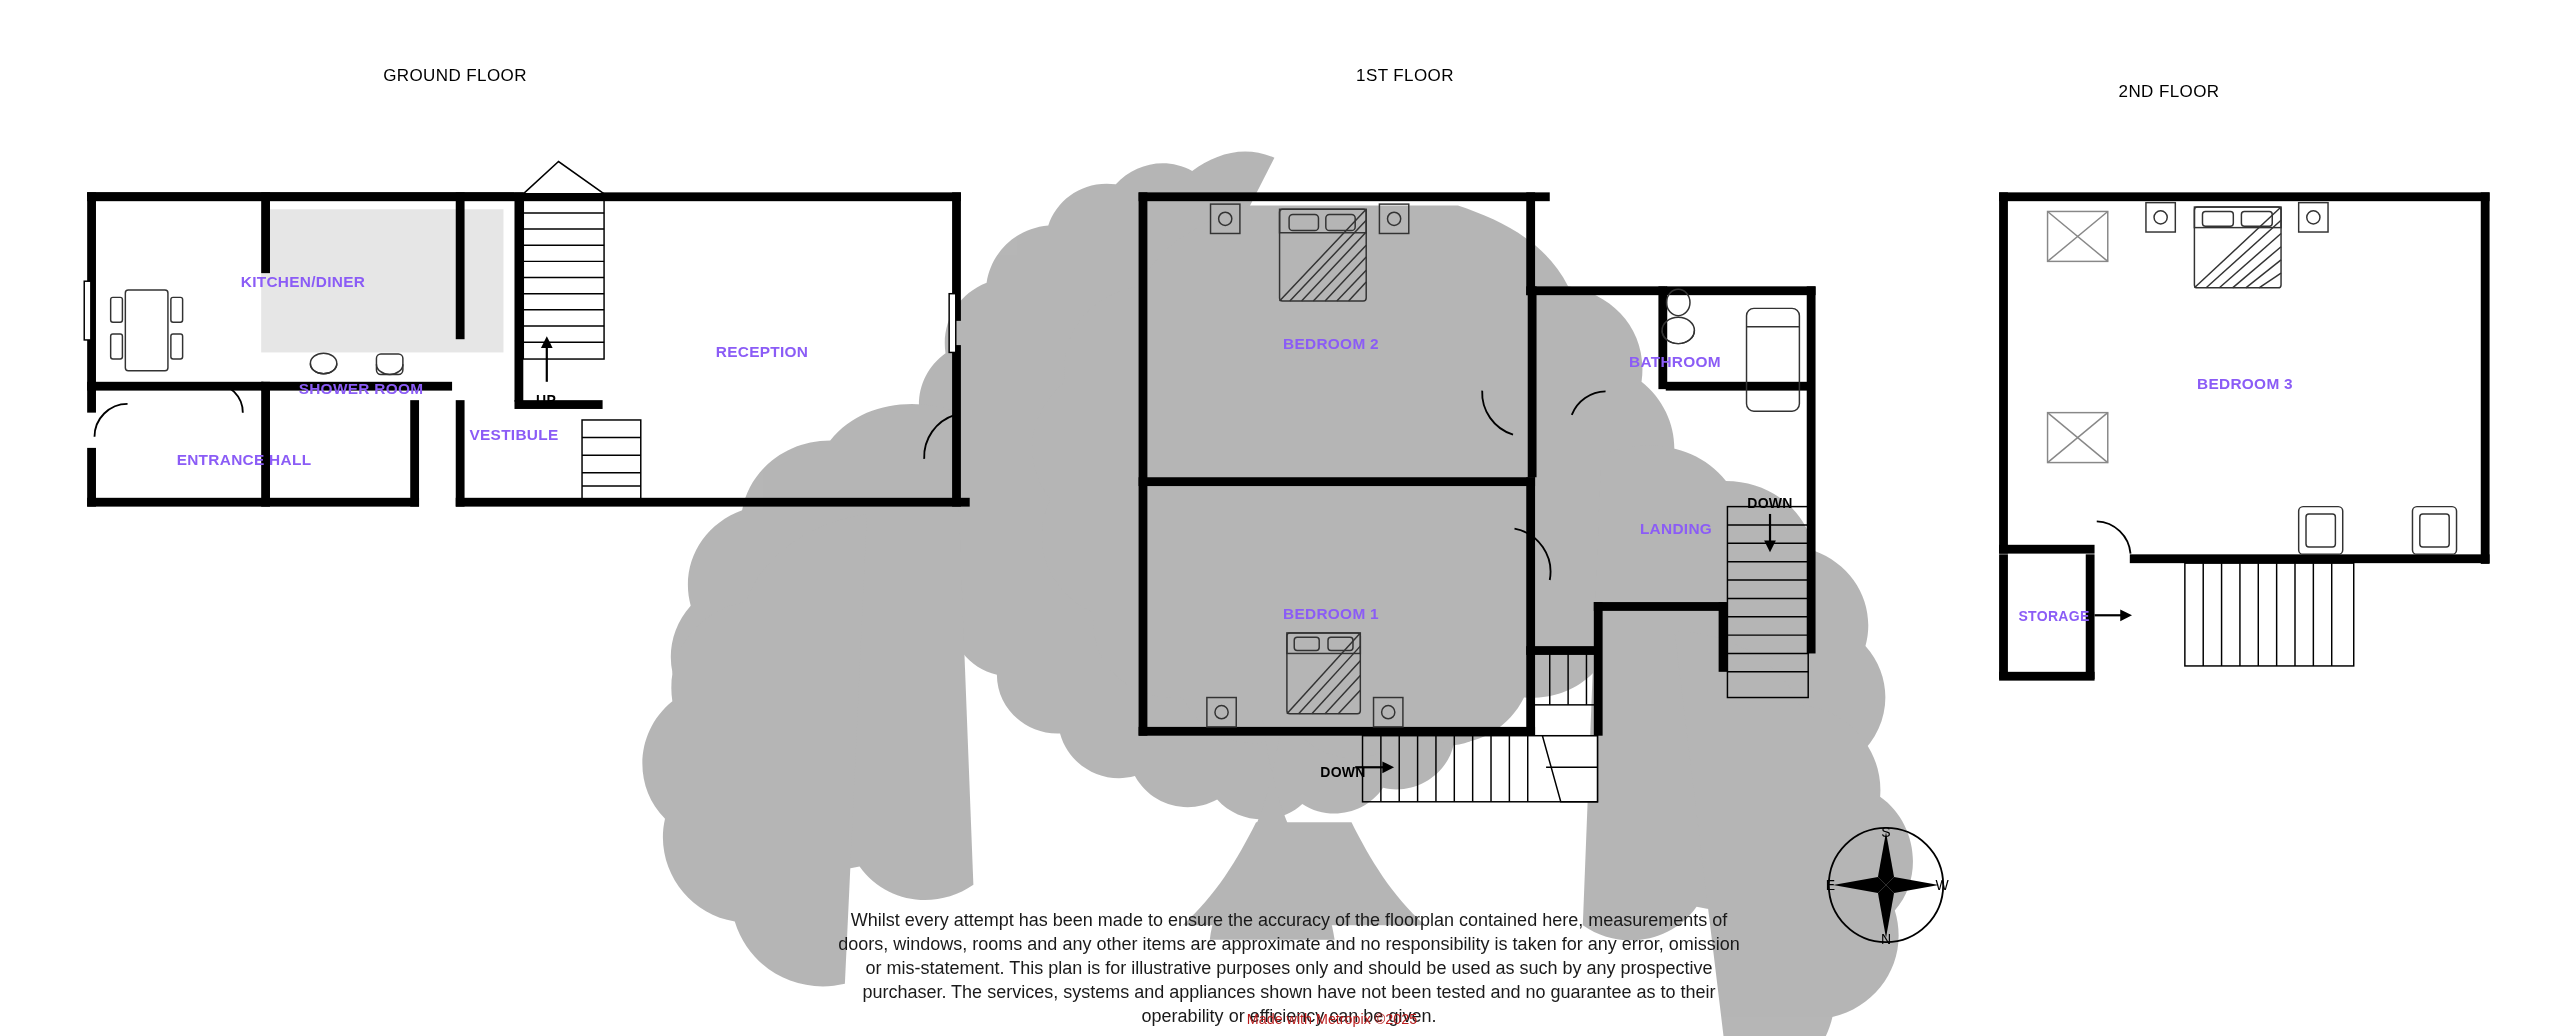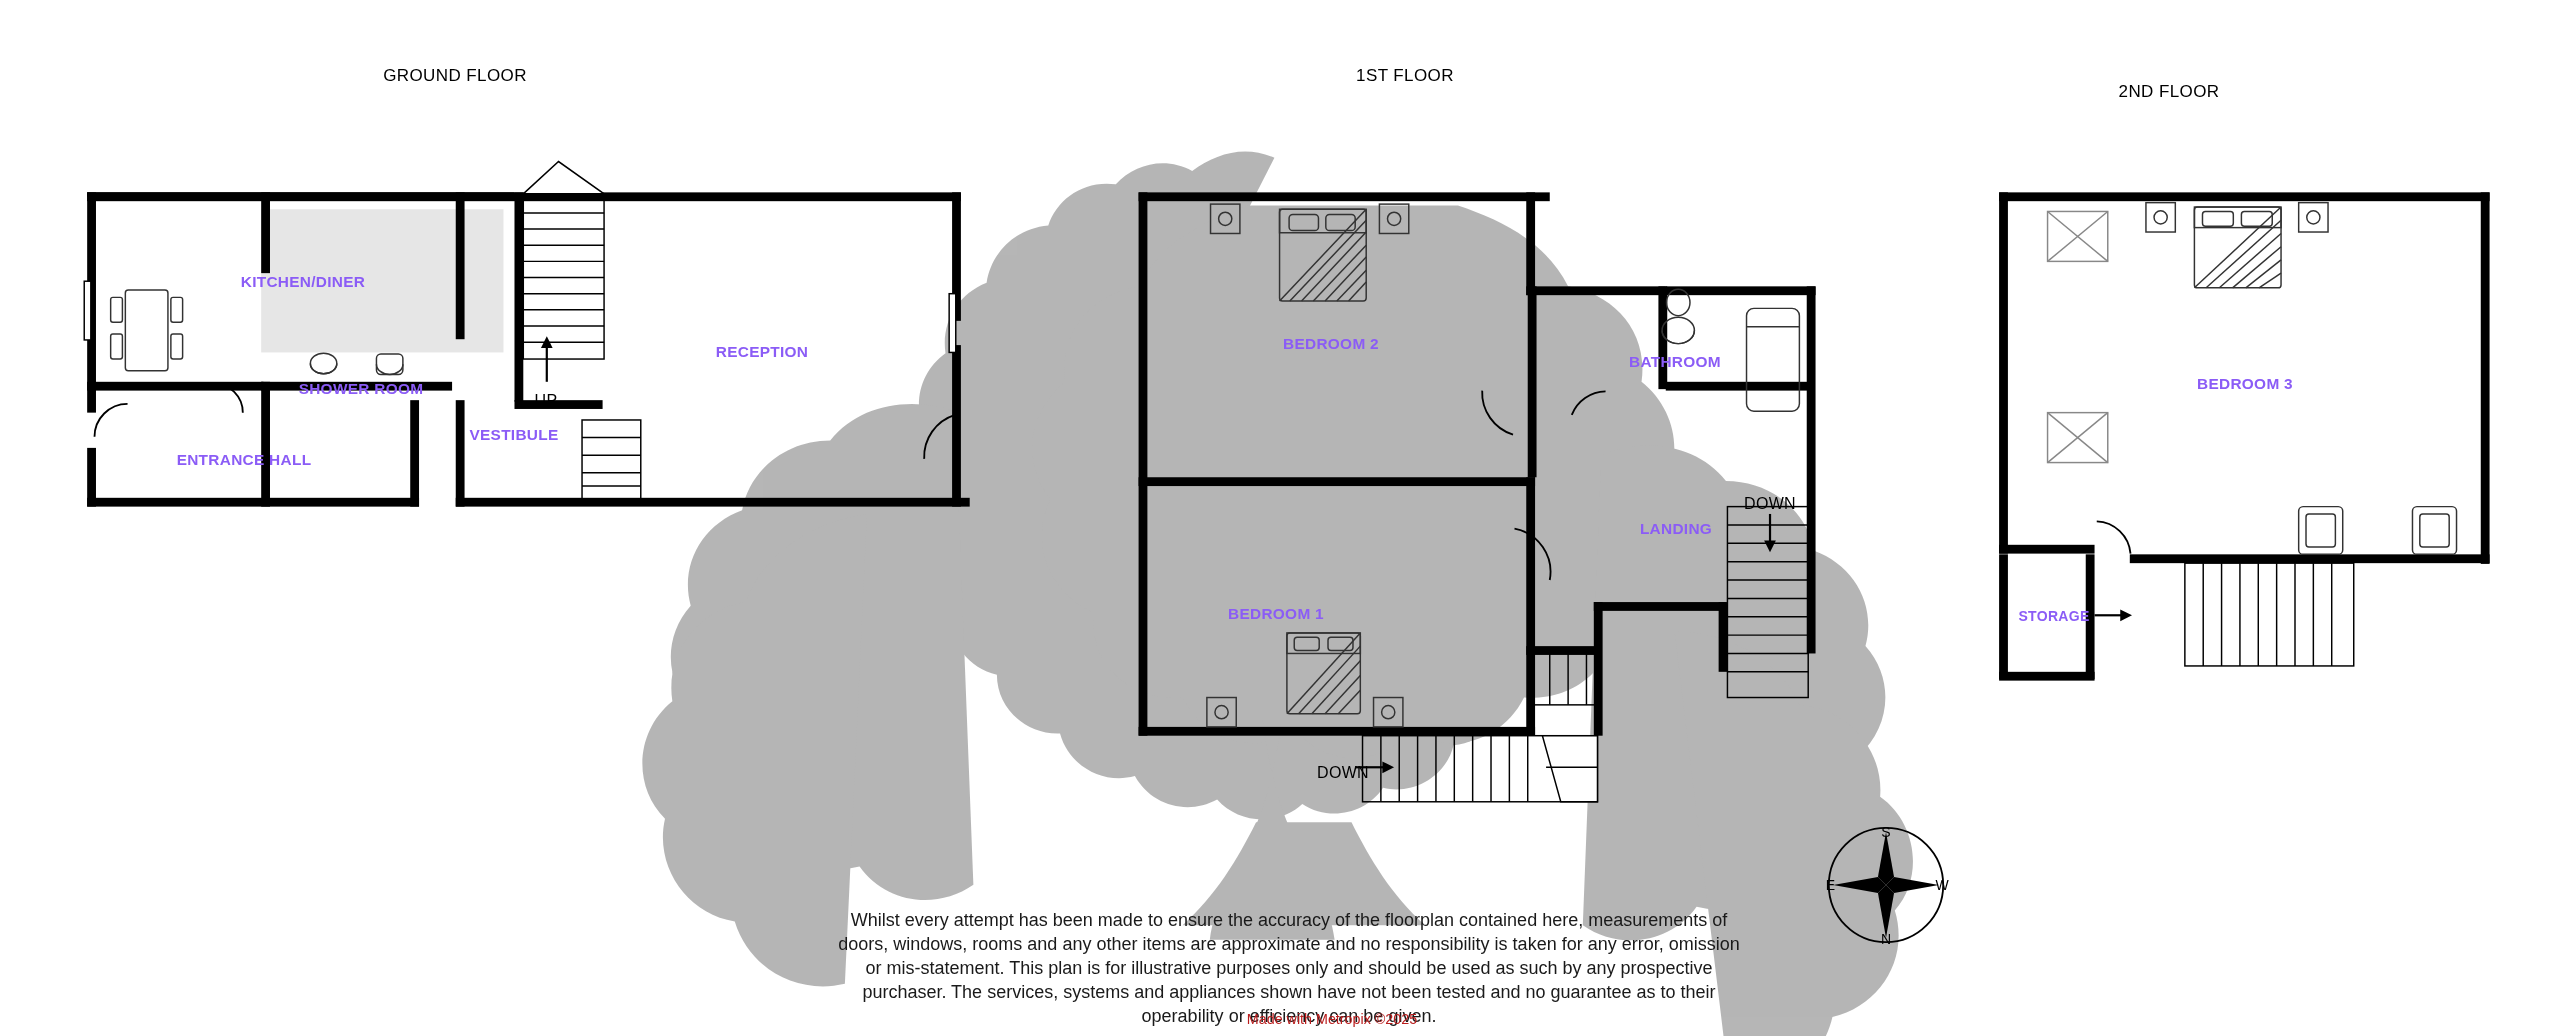--- a/index.html
+++ b/index.html
@@ -30,22 +30,22 @@
     position: absolute;
     font-size: 15.4px;
     font-weight: bold;
     letter-spacing: 0.3px;
     color: #8b5cf6;
     white-space: nowrap;
     transform: translateX(-50%);
   }
   .small-label {
     position: absolute;
-    font-size: 16px;
-    font-weight: normal;
+    font-size: 14px;
+    font-weight: bold;
     letter-spacing: 0.3px;
     color: #000;
     white-space: nowrap;
     transform: translateX(-50%);
   }
   .disclaimer {
     position: absolute;
     left: 1289px;
     top: 909px;
     transform: translateX(-50%);
@@ -366,21 +366,21 @@
   <div class="floor-title" style="left:2169px; top:82px;">2ND FLOOR</div>
 
   <div class="room-label" style="left:303px; top:273px;">KITCHEN/DINER</div>
   <div class="room-label" style="left:361px; top:380px;">SHOWER ROOM</div>
   <div class="room-label" style="left:244px; top:451px;">ENTRANCE HALL</div>
   <div class="room-label" style="left:514px; top:426px;">VESTIBULE</div>
   <div class="room-label" style="left:762px; top:343px;">RECEPTION</div>
   <div class="room-label" style="left:1331px; top:335px;">BEDROOM 2</div>
   <div class="room-label" style="left:1675px; top:353px;">BATHROOM</div>
   <div class="room-label" style="left:1676px; top:520px;">LANDING</div>
-  <div class="room-label" style="left:1276px; top:605px;">BEDROOM 1</div>
+  <div class="room-label" style="left:1331px; top:605px;">BEDROOM 1</div>
   <div class="room-label" style="left:2245px; top:375px;text-align:center;">BEDROOM 3</div>
   <div class="room-label" style="left:2054px; top:608px; font-size:14px;">STORAGE</div>
 
   <div class="small-label" style="left:546px; top:392px;">UP</div>
   <div class="small-label" style="left:1770px; top:495px;">DOWN</div>
   <div class="small-label" style="left:1343px; top:764px;">DOWN</div>
 
   <div class="compass">
     <svg width="132" height="132" viewBox="0 0 180 180">
       <circle cx="90" cy="90" r="78" fill="none" stroke="#000" stroke-width="2.5"></circle>

